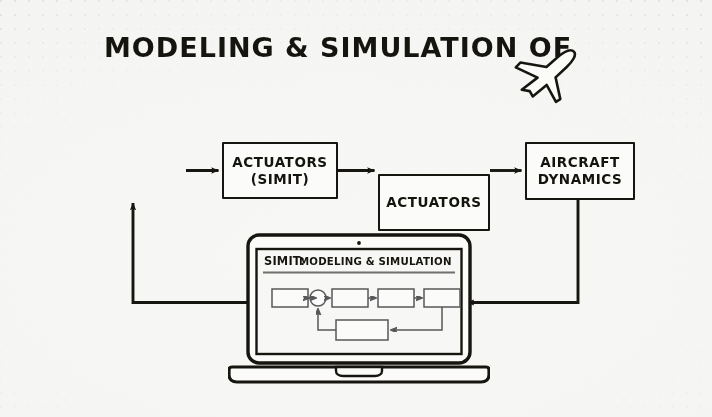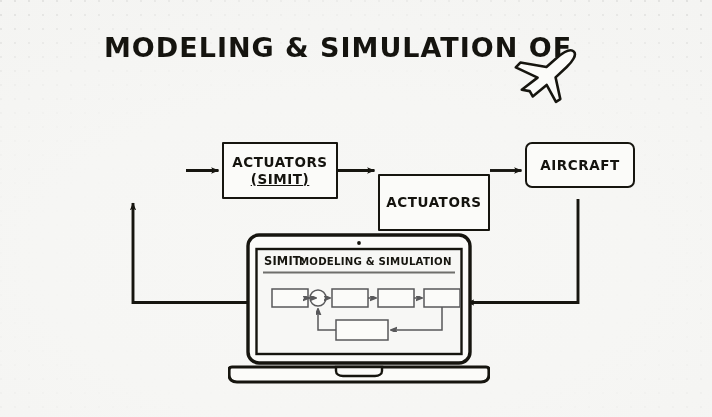--- a/index.html
+++ b/index.html
@@ -74,26 +74,25 @@
   .box-label {
     font-family: "DejaVu Sans", sans-serif;
     font-weight: 700;
     font-size: 13.5px;
     line-height: 17px;
     letter-spacing: 0.55px;
     color: #14130e;
   }
   .box-label .sub {
     display: block;
-    text-decoration: underline;
   }
   #box-sensors   { left: 75px;  top: 142px; width: 111px; height: 57px; }
   #box-controller{ left: 222px; top: 142px; width: 116px; height: 57px; }
   #box-actuators { left: 378px; top: 142px; width: 112px; height: 57px; margin-top: 32px; }
-  #box-aircraft  { left: 525px; top: 142px; width: 110px; height: 46px; border-radius: 7px; }
+  #box-aircraft  { left: 525px; top: 142px; width: 110px; height: 58px; }
 
   
   #laptop { position: absolute; left: 228px; top: 232px; width: 262px; height: 160px; }
 
   
   .flow-line { stroke: #16150f; fill: none; }
 </style>
 </head>
 <body>
 
@@ -121,20 +120,21 @@
     </div>
   </div>
 
   <div class="box" id="box-actuators">
     <div class="box-label">ACTUATORS</div>
   </div>
 
   <div class="box" id="box-aircraft">
     <div class="box-label">
       <span>AIRCRAFT</span>
+      <span class="sub">DYNAMICS</span>
     </div>
   </div>
 
   <svg id="diagram" viewBox="0 0 712 417">
     <defs>
       <marker id="ah" markerWidth="9" markerHeight="9" refX="7.4" refY="3.2" orient="auto" markerUnits="userSpaceOnUse">
         <path d="M0,0 L8,3.2 L0,6.4 L1.8,3.2 Z" fill="#16150f"></path>
       </marker>
     </defs>
 

